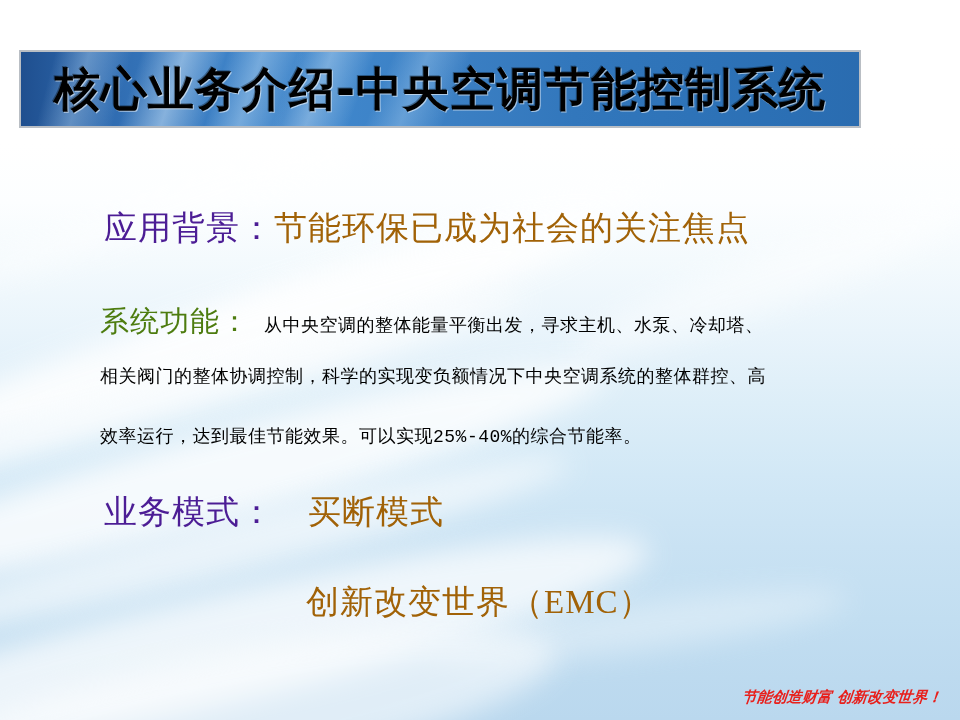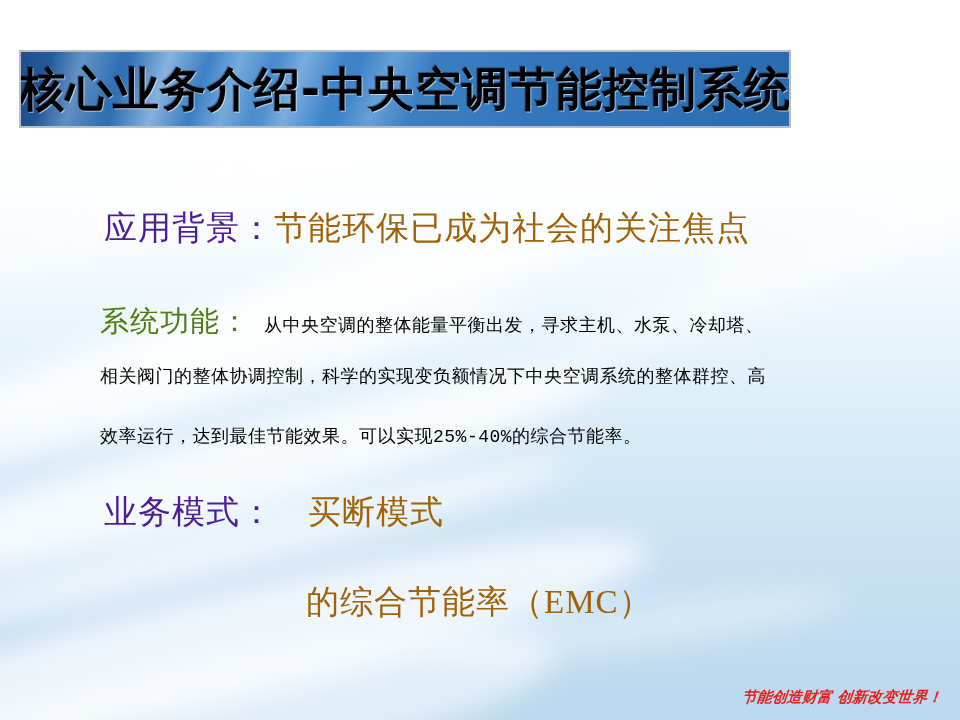--- a/index.html
+++ b/index.html
@@ -61,21 +61,21 @@
   .cloud-g { left: -60px;  top: 648px; width: 620px; height: 120px; transform: rotate(-10deg); opacity: .55; }
   .cloud-h { left: 430px;  top: 604px; width: 420px; height: 46px;  transform: rotate(-8deg);  opacity: .35; }
   .cloud-i { left: 560px;  top: 252px; width: 420px; height: 56px;  transform: rotate(-20deg); opacity: .45; }
   .cloud-j { left: -80px;  top: 188px; width: 520px; height: 34px;  transform: rotate(-19deg); opacity: .45; }
 
   
   .title-banner {
     position: absolute;
     left: 19px;
     top: 50px;
-    width: 772px;
+    width: 842px;
     height: 78px;
     box-sizing: border-box;
     border: 2px solid #b9bec4;
     background:
       
       linear-gradient(108deg, rgba(255,255,255,0.00) 14%, rgba(200,226,248,0.55) 19%, rgba(255,255,255,0.00) 24%),
       linear-gradient(108deg, rgba(255,255,255,0.00) 24%, rgba(185,218,245,0.45) 28%, rgba(255,255,255,0.00) 33%),
       linear-gradient(110deg, rgba(255,255,255,0.00) 32%, rgba(210,232,250,0.40) 36%, rgba(255,255,255,0.00) 41%),
       linear-gradient(112deg, rgba(255,255,255,0.00) 43%, rgba(165,205,240,0.40) 47%, rgba(255,255,255,0.00) 52%),
       linear-gradient(105deg, rgba(255,255,255,0.00) 4%,  rgba(190,220,246,0.38) 8%,  rgba(255,255,255,0.00) 13%),
@@ -200,20 +200,20 @@
 
     <div class="row" id="row-body3">
       <span class="body-sm">效率运行，达到最佳节能效果。可以实现25%-40%的综合节能率。</span>
     </div>
 
     <div class="row" id="row-mode">
       <span class="label-lg">业务模式：</span><span class="red-lg">买断模式</span>
     </div>
 
     <div class="row" id="row-emc">
-      <span class="red-lg">的综合节能率（EMC）</span>
+      <span class="red-lg">创新改变世界（EMC）</span>
     </div>
 
   </div>
 
   <div class="footer-slogan">节能创造财富 创新改变世界！</div>
 
 </div>
 
 </body></html>

